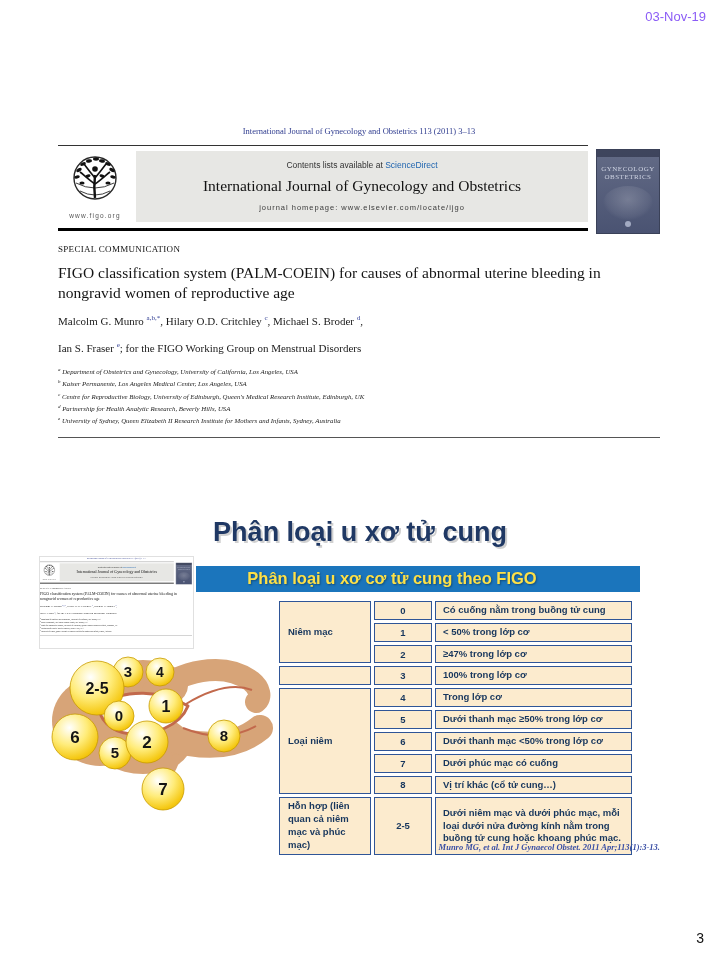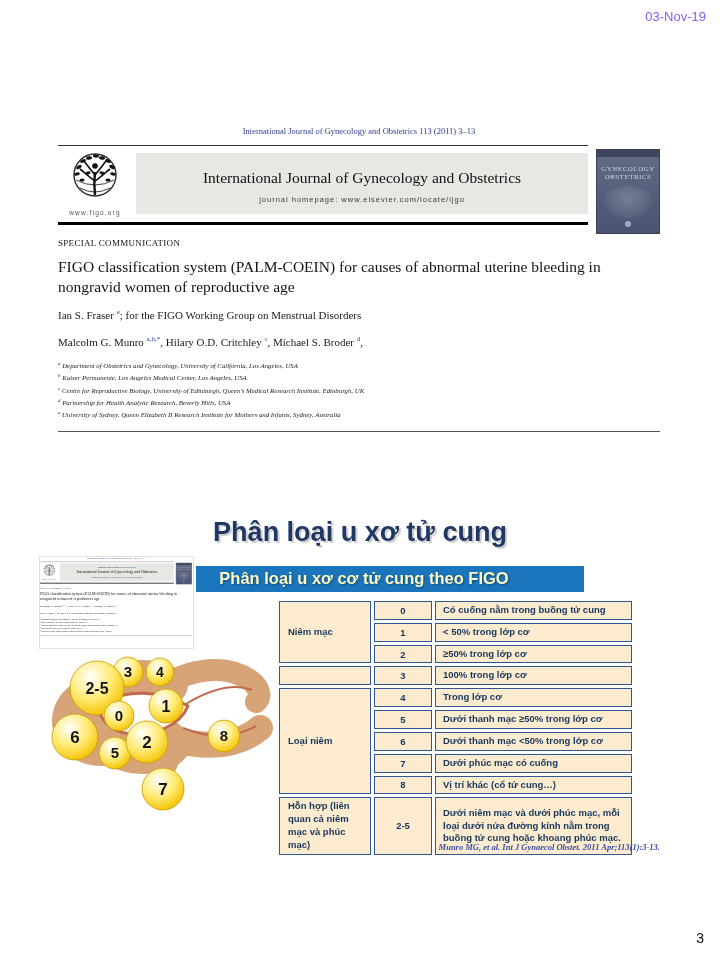--- a/index.html
+++ b/index.html
@@ -44,22 +44,22 @@
   .asup { font-size:7px; color:#2b3990; }
   .affils { margin-top:10px; }
   .affil { font-size:6.8px; font-style:italic; color:#222; line-height:1.6; }
   .affil sup { font-size:5px; }
   .hr2 { border-top:1px solid #555; margin-top:10px; }
 
   
   .slide-title { position:absolute; top:517px; left:0; width:720px; text-align:center;
                  font-size:27px; font-weight:bold; color:#1F3864;
                  text-shadow:2px 2px 0 rgba(150,150,150,0.45); }
-  .banner { position:absolute; left:196px; top:566px; width:388px; height:26px;
-            background:#1B75BC; color:#fef9c3; font-size:16.5px; font-weight:bold;
+  .banner { position:absolute; left:196px; top:566px; width:444px; height:26px;
+            background:#1B75BC; color:#fde047; font-size:16.5px; font-weight:bold;
             text-align:center; line-height:25px; padding-right:52px;
             text-shadow:1px 1px 2px rgba(0,0,0,0.35); }
 
   .thumb { position:absolute; left:40px; top:557px; width:153px; height:91px;
            overflow:hidden; background:#fff; box-shadow:0 0 0 1px #e0e0e0; }
   .paper-mini { transform:scale(0.2525); transform-origin:0 0; }
 
   .diagram { position:absolute; left:38px; top:646px; width:244px; height:174px; }
 
   .figo-table { position:absolute; left:276px; top:598px; }
@@ -111,36 +111,37 @@
               <ellipse cx="44" cy="23" rx="2.8" ry="1.6" transform="rotate(8 44 23)"></ellipse>
               <ellipse cx="13" cy="29" rx="2.6" ry="1.5"></ellipse>
               <ellipse cx="39" cy="29" rx="2.6" ry="1.5"></ellipse>
               <ellipse cx="19" cy="22" rx="2.6" ry="1.5" transform="rotate(-15 19 22)"></ellipse>
               <ellipse cx="33" cy="22" rx="2.6" ry="1.5" transform="rotate(15 33 22)"></ellipse>
             </g>
           </svg>
           <div class="figo-url">www.figo.org</div>
         </div>
         <div class="graybox">
+          <div class="contents-line"><span>Contents lists available at </span><span class="sd-link">ScienceDirect</span></div>
           <div class="jtitle">International Journal of Gynecology and Obstetrics</div>
           <div class="homepage-line">journal homepage: www.elsevier.com/locate/ijgo</div>
         </div>
       </div>
       <div class="rule-thick"></div>
       <div class="cover">
         <div class="cover-strip"></div>
         <div class="cover-t1">GYNECOLOGY</div>
         <div class="cover-t2">OBSTETRICS</div>
         <div class="cover-mark"></div>
       </div>
     </div>
     <div class="seclabel">SPECIAL COMMUNICATION</div>
     <div class="arttitle">FIGO classification system (PALM-COEIN) for causes of abnormal uterine bleeding in nongravid women of reproductive age</div>
+    <div class="authors"><span>Malcolm G. Munro </span><sup class="asup">a,b,*</sup><span>, Hilary O.D. Critchley </span><sup class="asup">c</sup><span>, Michael S. Broder </span><sup class="asup">d</sup><span>,</span></div>
     <div class="authors"><span>Ian S. Fraser </span><sup class="asup">e</sup><span>; for the FIGO Working Group on Menstrual Disorders</span></div>
-    <div class="authors"><span>Malcolm G. Munro </span><sup class="asup">a,b,*</sup><span>, Hilary O.D. Critchley </span><sup class="asup">c</sup><span>, Michael S. Broder </span><sup class="asup">d</sup><span>,</span></div>
     <div class="affils">
       <div class="affil"><sup>a</sup> <span>Department of Obstetrics and Gynecology, University of California, Los Angeles, USA</span></div>
       <div class="affil"><sup>b</sup> <span>Kaiser Permanente, Los Angeles Medical Center, Los Angeles, USA</span></div>
       <div class="affil"><sup>c</sup> <span>Centre for Reproductive Biology, University of Edinburgh, Queen's Medical Research Institute, Edinburgh, UK</span></div>
       <div class="affil"><sup>d</sup> <span>Partnership for Health Analytic Research, Beverly Hills, USA</span></div>
       <div class="affil"><sup>e</sup> <span>University of Sydney, Queen Elizabeth II Research Institute for Mothers and Infants, Sydney, Australia</span></div>
     </div>
     <div class="hr2"></div>
   </div>
 
@@ -259,21 +260,21 @@
         <td class="group" rowspan="3">Niêm mạc</td>
         <td class="num">0</td>
         <td class="desc">Có cuống nằm trong buồng tử cung</td>
       </tr>
       <tr>
         <td class="num">1</td>
         <td class="desc">&lt; 50% trong lớp cơ</td>
       </tr>
       <tr>
         <td class="num">2</td>
-        <td class="desc">≥50% trong lớp cơ</td>
+        <td class="desc">≥47% trong lớp cơ</td>
       </tr>
       <tr>
         <td class="group"></td>
         <td class="num">3</td>
         <td class="desc">100% trong lớp cơ</td>
       </tr>
       <tr>
         <td class="group" rowspan="5">Loại niêm</td>
         <td class="num">4</td>
         <td class="desc">Trong lớp cơ</td>

